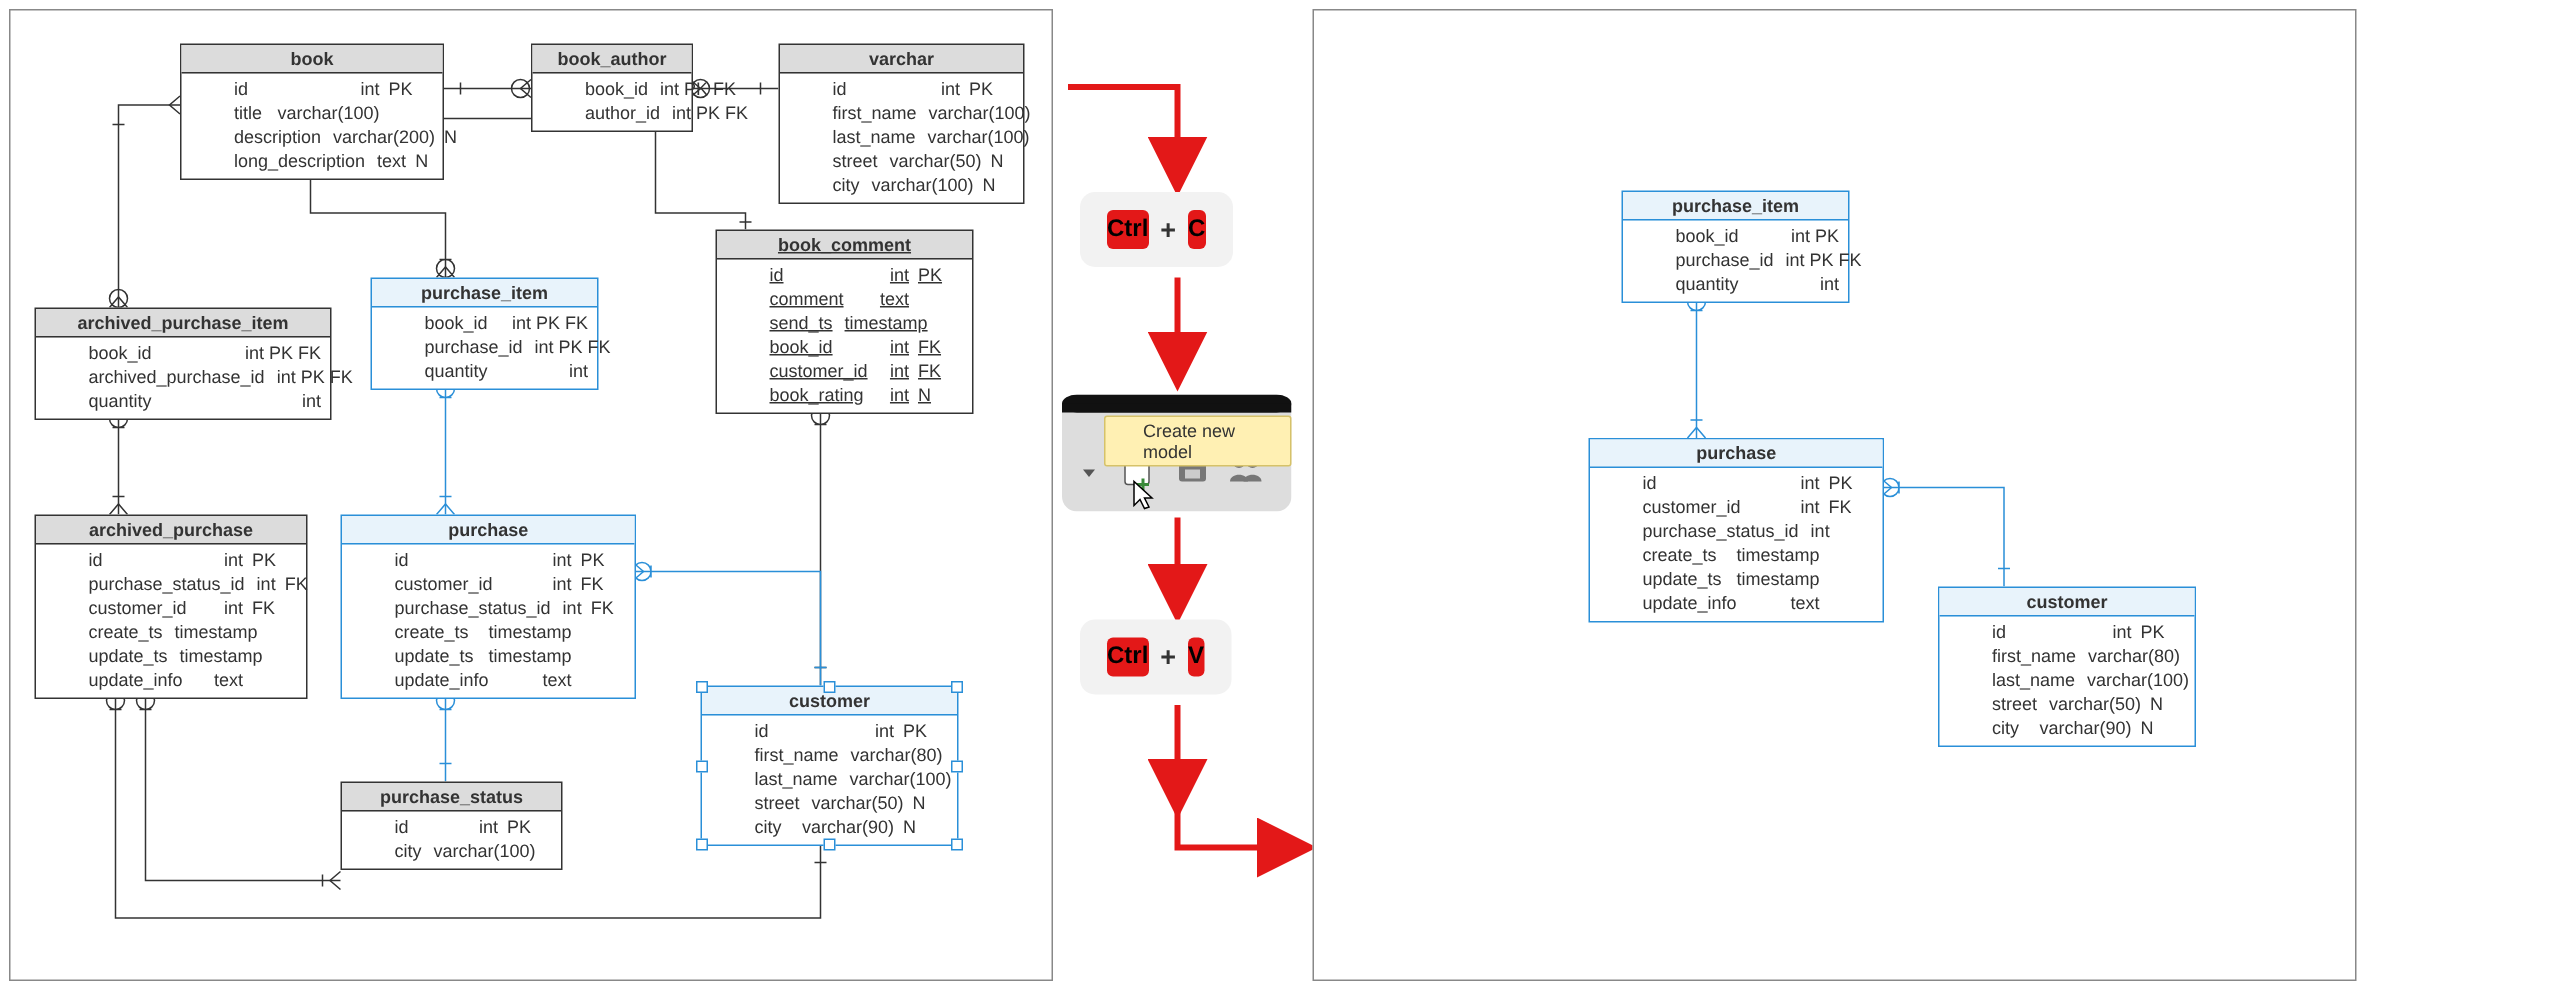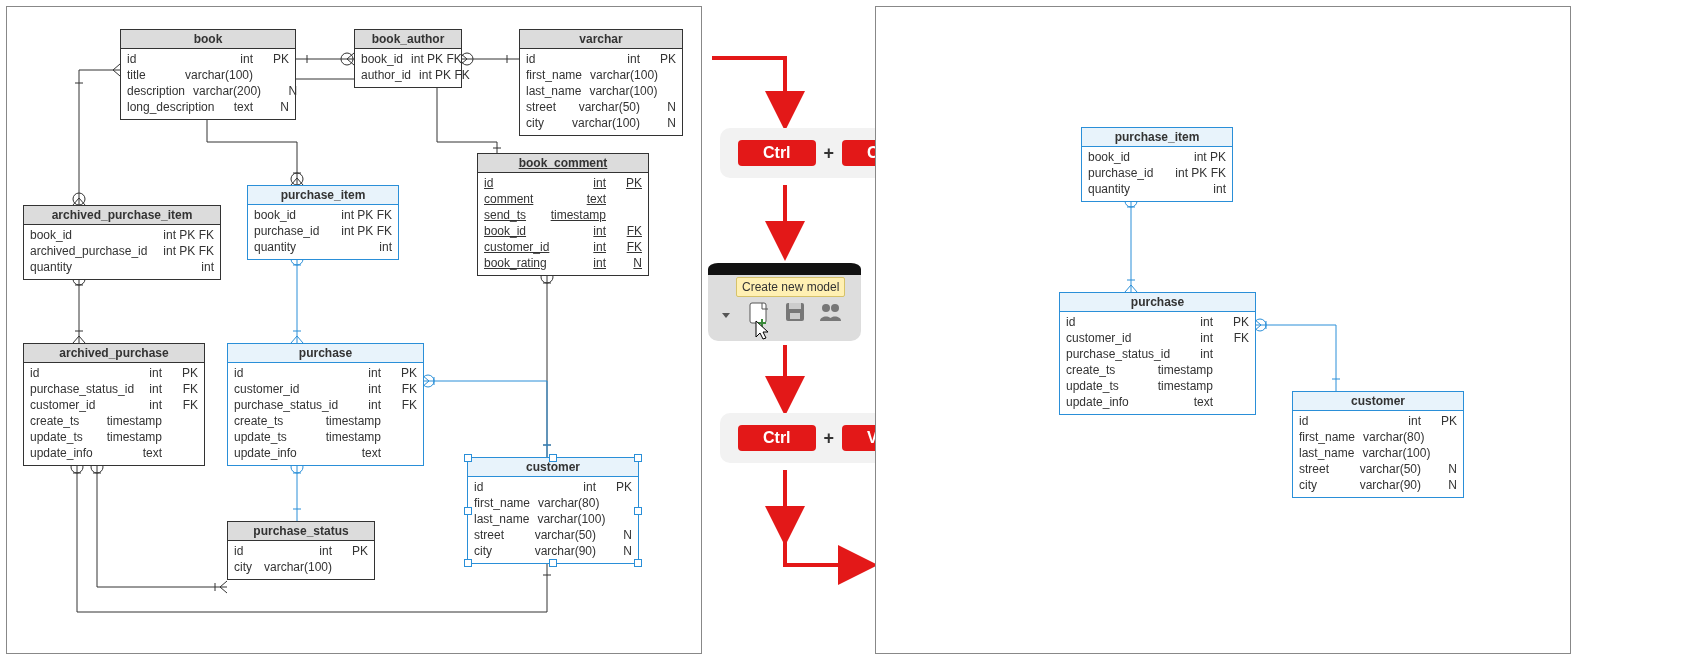--- a/index.html
+++ b/index.html
@@ -3,30 +3,30 @@
 <meta charset="utf-8">
 <style>
   html, body { margin:0; padding:0; font-family: Arial, Helvetica, sans-serif; font-size:12px; color:#333; }
   .canvas { position:relative; width:1472px; height:659px; background:#fff; }
   .panel { position:absolute; border:1px solid #888; background:#fff; }
   .table { position:absolute; border:1px solid #333; background:#fff; font-size:12px; }
   .table.blue { border-color:#2a8fd8; }
   .thead { background:#dcdcdc; text-align:center; font-weight:bold; padding:2px 0; border-bottom:1px solid #333; }
   .table.blue .thead { background:#e8f3fb; border-bottom:1px solid #2a8fd8; }
   .tbody { padding:2px 6px 4px 6px; }
-  .row { display:flex; line-height:16px; white-space:nowrap; }
+  .row { display:flex; line-height:16px; white-space:nowrap;margin-left:29px; }
   .c1 { flex:0 0 auto; }
   .c2 { flex:0 0 auto; margin-left:auto; padding-left:8px;text-align:center; }
-  .c3 { flex:0 0 auto; padding-left:6px; text-align:right; min-width:30px; }
+  .c3 { flex:0 0 auto; padding-left:6px; min-width:30px; }
   .sel-handle { position:absolute; width:6px; height:6px; background:#fff; border:1px solid #2a8fd8; }
   .flow { position:absolute; background:#f2f2f2; border-radius:10px; display:flex; align-items:center; justify-content:center; gap:8px; padding:12px 18px; }
-  .key { background:#e31818; color:#ffffff; font-weight:bold; border-radius:4px; padding:4px 25px; font-size:16px; }
+  .key { background:#e31818; color:#000000; font-weight:bold; border-radius:4px; padding:4px 0; font-size:16px; }
   .plus { font-size:18px; font-weight:bold; color:#333; }
   .toolbar { position:absolute; border-radius:10px; overflow:visible; }
-  .tooltip { position:absolute; background:#fff0b3; border:1px solid #d6c269; padding:2px 5px; font-size:12px; border-radius:2px; }
+  .tooltip { position:absolute; background:#fff0b3; border:1px solid #d6c269; padding:2px 25px; font-size:12px; border-radius:2px; }
   svg.wires { position:absolute; left:0; top:0; pointer-events:none; }
 </style>
 </head>
 <body>
 
 <div class="canvas">
 
   <div class="panel" style="left:6px; top:6px; width:694px; height:646px;">
 
     <svg class="wires" width="694" height="646">

